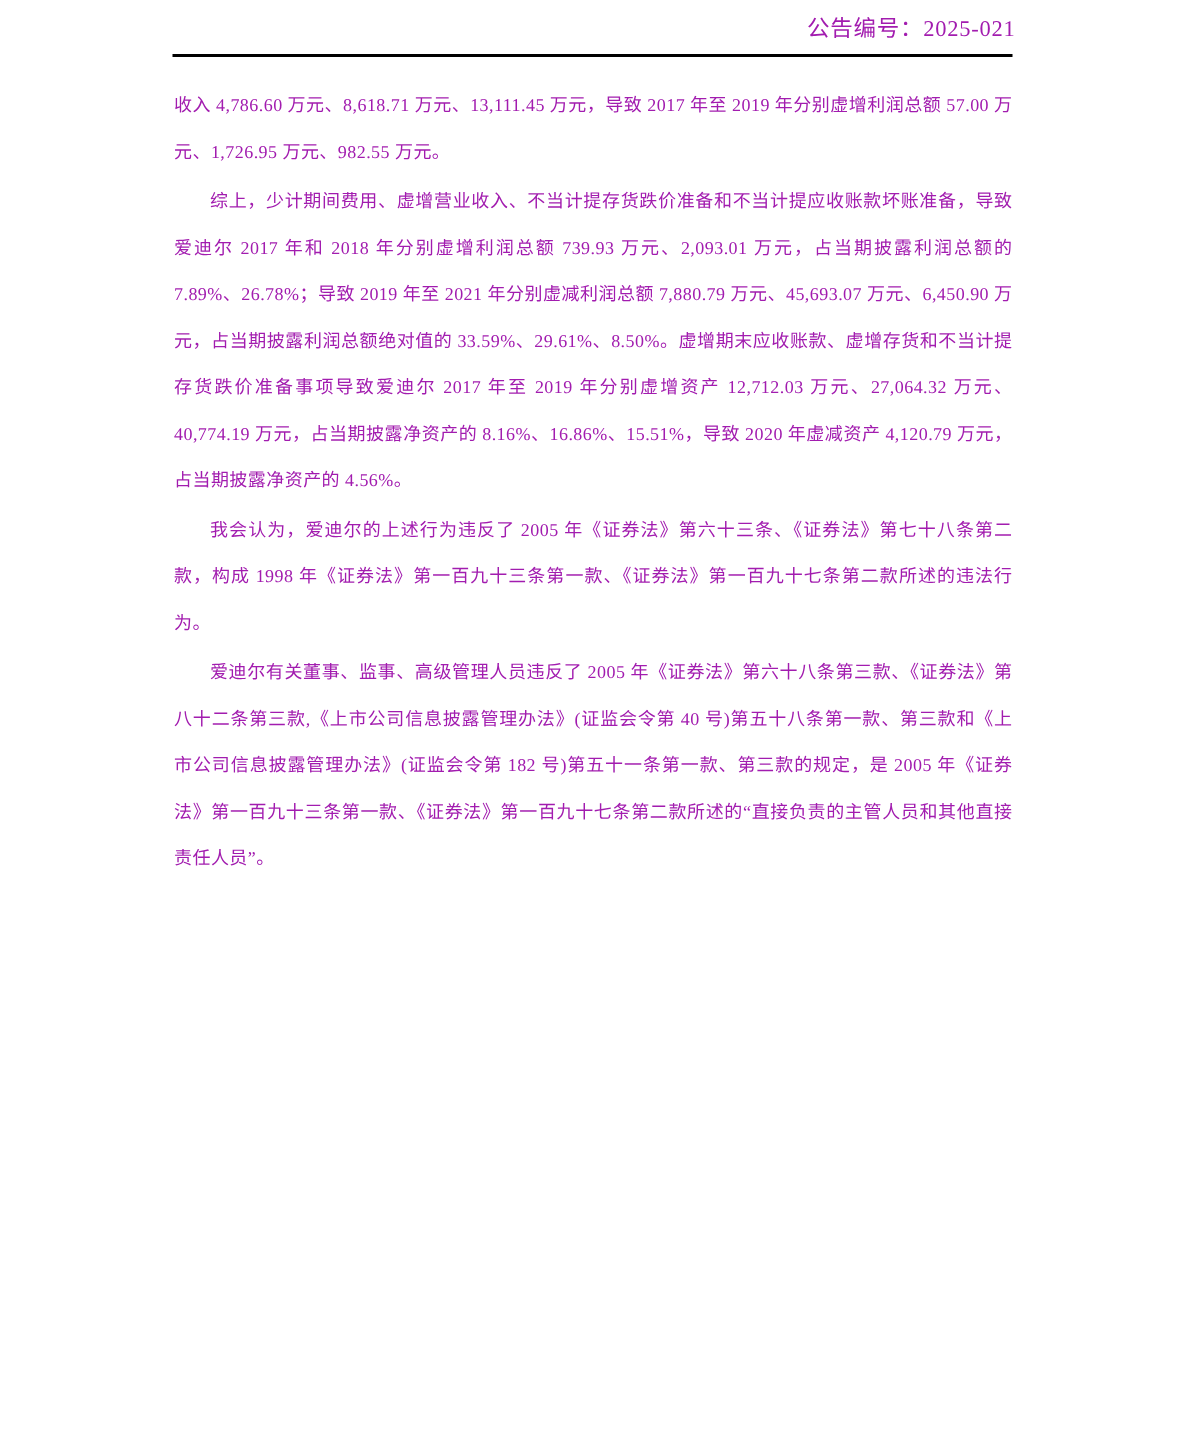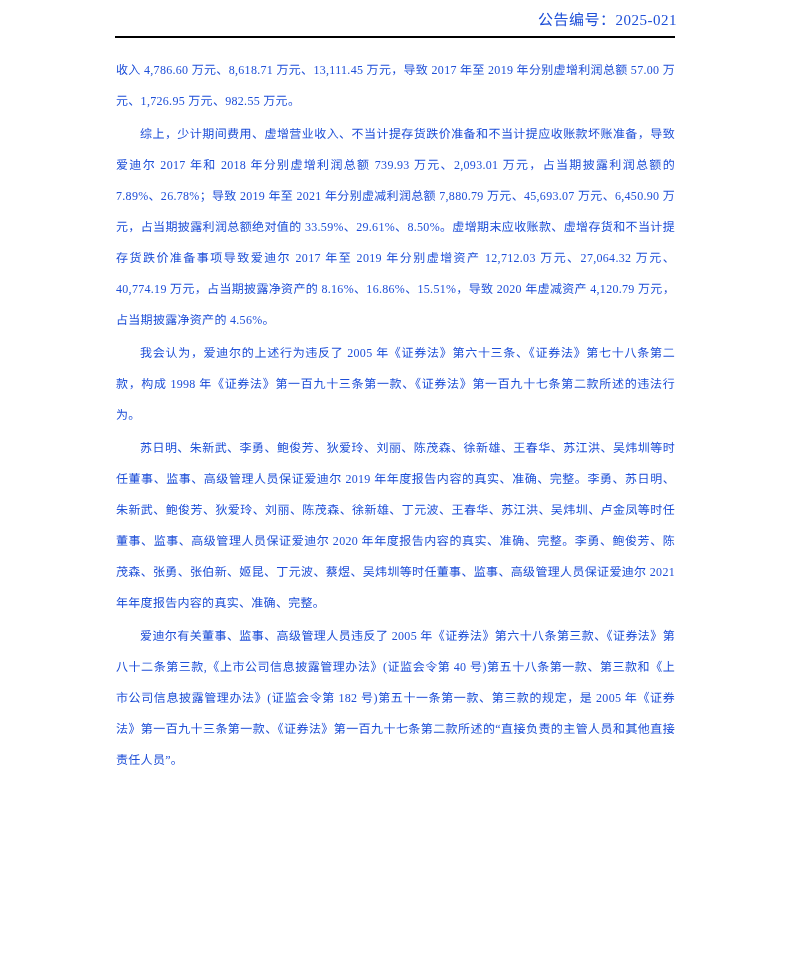--- a/index.html
+++ b/index.html
@@ -7,21 +7,21 @@
     padding: 0;
     background: #ffffff;
   }
   .page {
     position: relative;
     width: 790px;
     height: 956px;
     background: #ffffff;
     overflow: hidden;
     font-family: "Liberation Serif", "DejaVu Serif", serif;
-    color: #1d4ed8;
+    color: #a21caf;
   }
   .announcement-number {
     position: absolute;
     top: 11px;
     left: 0;
     width: 677px;
     text-align: right;
     font-size: 15px;
     line-height: 19px;
     letter-spacing: 0.5px;
@@ -59,17 +59,16 @@
 <div class="page">
 
   <div class="announcement-number">公告编号：2025-021</div>
 
   <div class="header-divider"></div>
 
   <div class="content">
     <p>收入 4,786.60 万元、8,618.71 万元、13,111.45 万元，导致 2017 年至 2019 年分别虚增利润总额 57.00 万元、1,726.95 万元、982.55 万元。</p>
     <p class="indent">综上，少计期间费用、虚增营业收入、不当计提存货跌价准备和不当计提应收账款坏账准备，导致爱迪尔 2017 年和 2018 年分别虚增利润总额 739.93 万元、2,093.01 万元，占当期披露利润总额的 7.89%、26.78%；导致 2019 年至 2021 年分别虚减利润总额 7,880.79 万元、45,693.07 万元、6,450.90 万元，占当期披露利润总额绝对值的 33.59%、29.61%、8.50%。虚增期末应收账款、虚增存货和不当计提存货跌价准备事项导致爱迪尔 2017 年至 2019 年分别虚增资产 12,712.03 万元、27,064.32 万元、40,774.19 万元，占当期披露净资产的 8.16%、16.86%、15.51%，导致 2020 年虚减资产 4,120.79 万元，占当期披露净资产的 4.56%。</p>
     <p class="indent">我会认为，爱迪尔的上述行为违反了 2005 年《证券法》第六十三条、《证券法》第七十八条第二款，构成 1998 年《证券法》第一百九十三条第一款、《证券法》第一百九十七条第二款所述的违法行为。</p>
-    <p class="indent">苏日明、朱新武、李勇、鲍俊芳、狄爱玲、刘丽、陈茂森、徐新雄、王春华、苏江洪、吴炜圳等时任董事、监事、高级管理人员保证爱迪尔 2019 年年度报告内容的真实、准确、完整。李勇、苏日明、朱新武、鲍俊芳、狄爱玲、刘丽、陈茂森、徐新雄、丁元波、王春华、苏江洪、吴炜圳、卢金凤等时任董事、监事、高级管理人员保证爱迪尔 2020 年年度报告内容的真实、准确、完整。李勇、鲍俊芳、陈茂森、张勇、张伯新、姬昆、丁元波、蔡煜、吴炜圳等时任董事、监事、高级管理人员保证爱迪尔 2021 年年度报告内容的真实、准确、完整。</p>
     <p class="indent">爱迪尔有关董事、监事、高级管理人员违反了 2005 年《证券法》第六十八条第三款、《证券法》第八十二条第三款,《上市公司信息披露管理办法》(证监会令第 40 号)第五十八条第一款、第三款和《上市公司信息披露管理办法》(证监会令第 182 号)第五十一条第一款、第三款的规定，是 2005 年《证券法》第一百九十三条第一款、《证券法》第一百九十七条第二款所述的“直接负责的主管人员和其他直接责任人员”。</p>
   </div>
 
 </div>
 
 </body></html>

